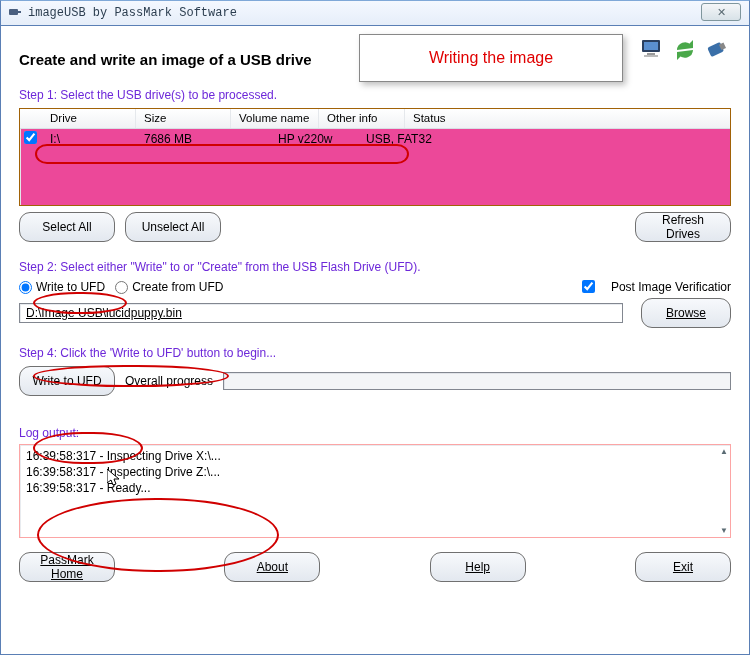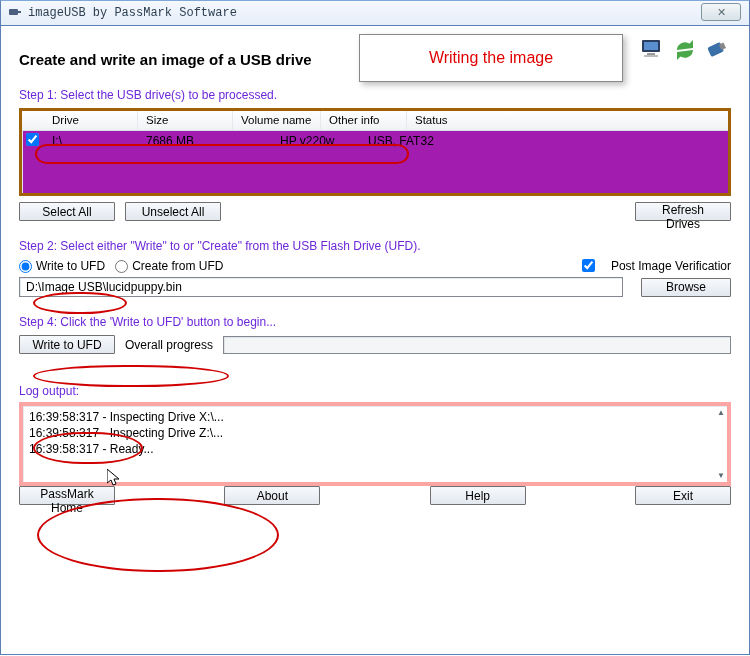--- a/index.html
+++ b/index.html
@@ -87,23 +87,23 @@
       display: flex;
       gap: 4px;
       align-items: center;
     }
     .step-label {
       font-size: 12px;
       color: #6d28d9;
       margin: 8px 0 6px 0;
     }
     .drive-table {
-      border: 3px solid #a16207;
-      height: 88px;
-      background: #a21caf;
+      border: 1px solid #a16207;
+      height: 98px;
+      background: #ec4899;
       box-shadow: inset 1px 1px 0 #e3e6eb;
     }
     .tbl-header {
       display: flex;
       height: 20px;
       background: linear-gradient(to bottom, #fff, #f0f2f5);
       border-bottom: 1px solid #d8dee5;
       font-size: 11.5px;
     }
     .th { padding: 3px 8px; border-right: 1px solid #e5e8ec; }
@@ -120,75 +120,77 @@
       align-items: center;
     }
     .td { padding: 1px 8px; }
     .td-check { width: 22px; padding: 1px 4px; }
     .td-drive { width: 94px; }
     .td-size  { width: 95px; }
     .td-vol   { width: 88px; margin-left: 39px; }
     .td-other { width: 86px; }
     .td-status{ width: 80px; }
     .btn {
-      height: 19px;
+      height: 30px;
       font-size: 12px;
       font-family: inherit;
       padding: 0 12px;
       background: linear-gradient(to bottom, #f7f9fc, #e3e8ef);
       border: 1px solid #707070;
-      border-radius: 1px;
+      border-radius: 11px;
       cursor: default;
     }
     .btn-row-1 { display: flex; gap: 10px; margin-top: 6px; position: relative; }
     .btn-row-1 .right { position: absolute; right: 0; }
     .step2-row { display: flex; align-items: center; gap: 2px; margin-top: 4px; position: relative; }
     .radio-lbl { display: inline-flex; align-items: center; gap: 4px; margin-right: 8px; }
     input[type=radio], input[type=checkbox] { width: 13px; height: 13px; }
     .check-wrap { position: absolute; right: 0; display: inline-flex; align-items: flex-start; gap: 16px; }
-    .path-row { display: flex; gap: 18px; margin-top: 4px; align-items: center; }
+    .path-row { display: flex; gap: 18px; margin-top: 4px; align-items: center; text-decoration: underline; }
     .path-input {
       flex: 1;
       height: 20px;
       border: 1px solid #828790;
       padding: 0 6px;
       font-size: 12px;
       font-family: inherit;
       box-shadow: inset 1px 1px 0 #e8ebef;
     }
     .step4-row { display: flex; align-items: center; gap: 10px; margin-top: 4px; }
     .progress-bar {
       flex: 1;
       height: 18px;
       border: 1px solid #828790;
       background: #f3f5f7;
       box-shadow: inset 1px 1px 0 #e0e3e8;
     }
     .log-label { margin-top: 30px; margin-bottom: 4px; }
     .log-box {
-      border: 4px solid #fca5a5;
-      height: 84px;
+      border: 1px solid #fca5a5;
+      height: 94px;
       padding: 3px 6px;
       font-size: 12px;
       position: relative;
       box-shadow: inset 1px 1px 0 #e8ebef;
       background: #fff;
     }
     .log-line { line-height: 16px; }
     .scroll-hint-up, .scroll-hint-down {
       position: absolute;
       right: 2px;
       font-size: 8px;
       color: #5a6b73;
     }
     .scroll-hint-up { top: 2px; }
     .scroll-hint-down { bottom: 2px; }
     .footer-btns {
       display: flex;
       justify-content: space-between;
+      margin-top: 14px;
+      text-decoration: underline;
     }
     .footer-btns .btn { width: 96px; }
     .red-ellipse {
       position: absolute;
       border: 2px solid #d00000;
       border-radius: 50%;
       pointer-events: none;
       z-index: 5;
     }
     .cursor-ptr {

